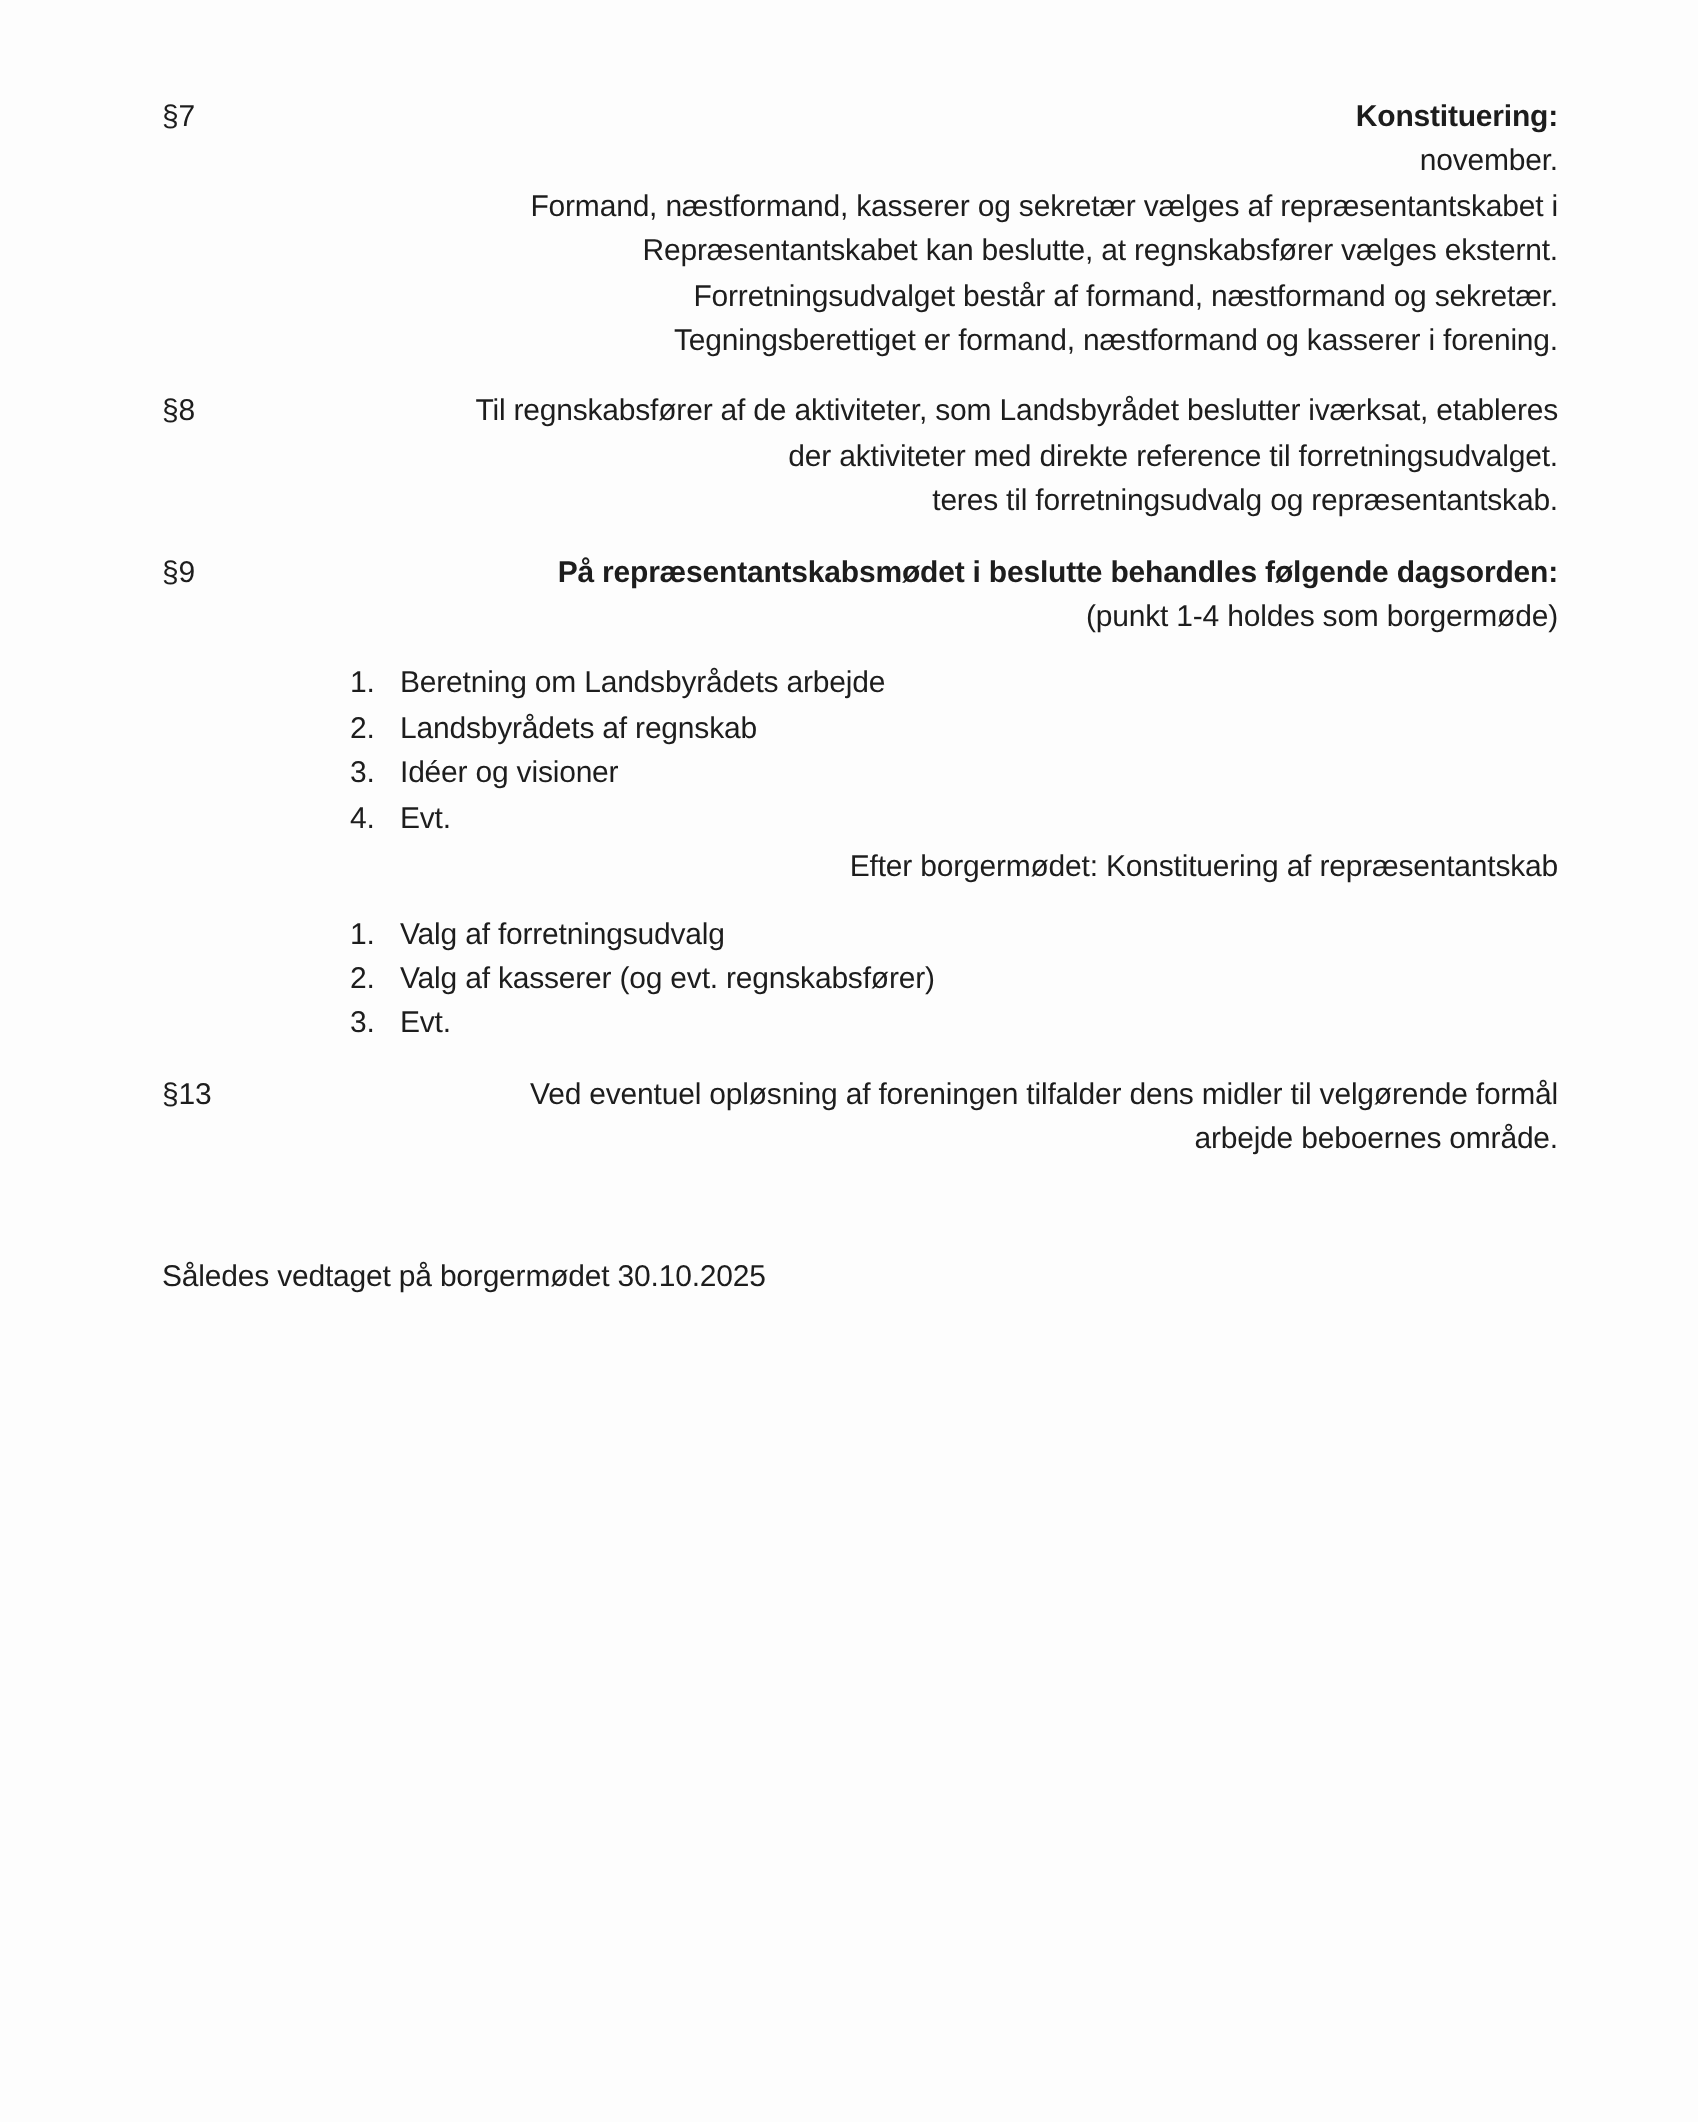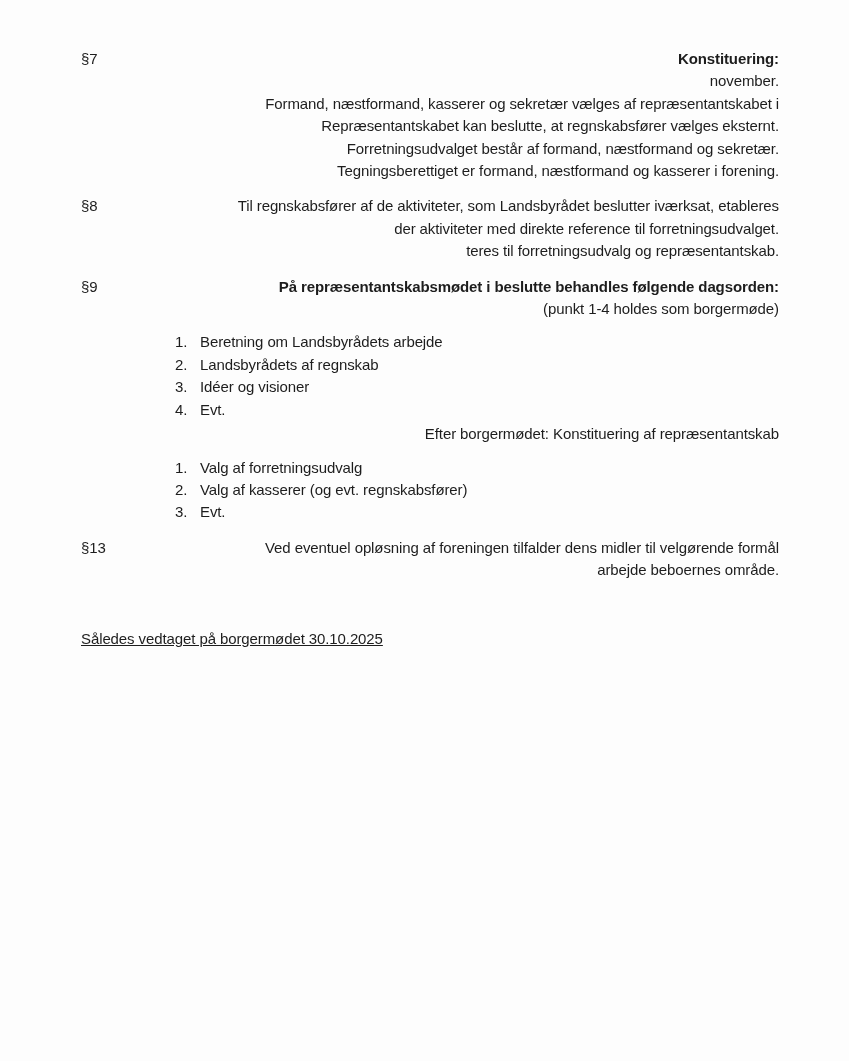--- a/index.html
+++ b/index.html
@@ -56,21 +56,20 @@
     width: 25px;
     flex-shrink: 0;
   }
   .note {
     margin-top: 2px;
   }
   .closing {
     margin-top: 46px;
     line-height: 22.4px;
     white-space: nowrap;
-    text-decoration: underline;
   }
 </style>
 </head>
 <body>
 
 <div class="page">
 
   <div class="row">
     <div class="label">§7</div>
     <div class="content">

